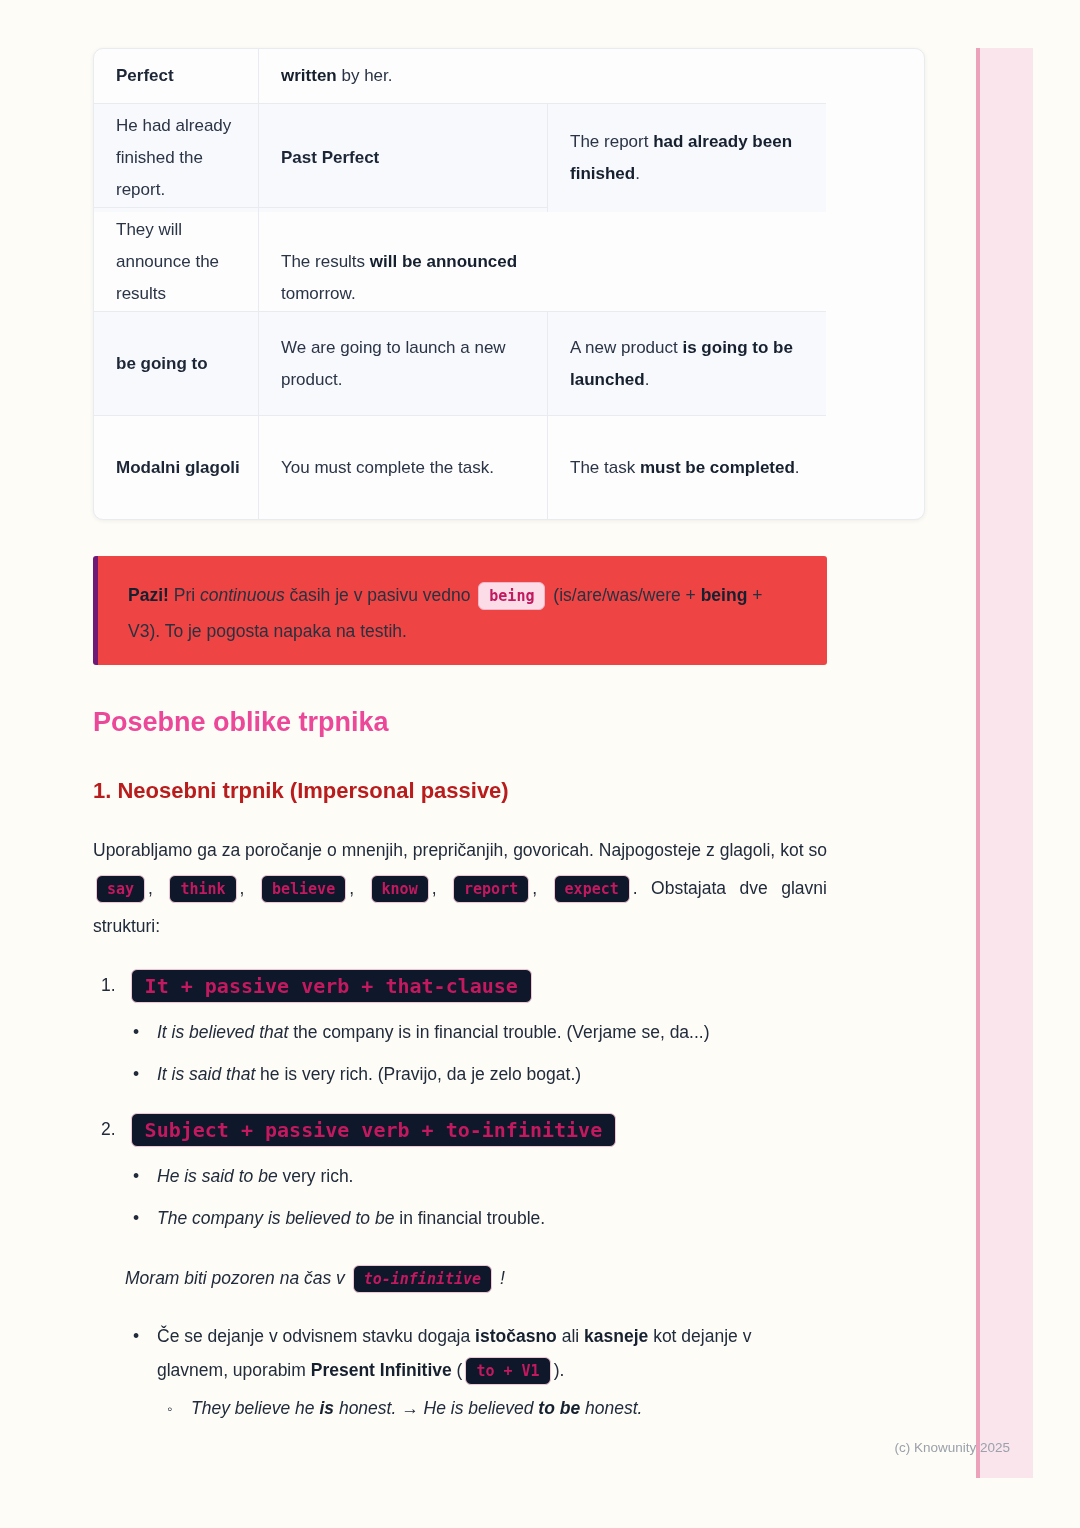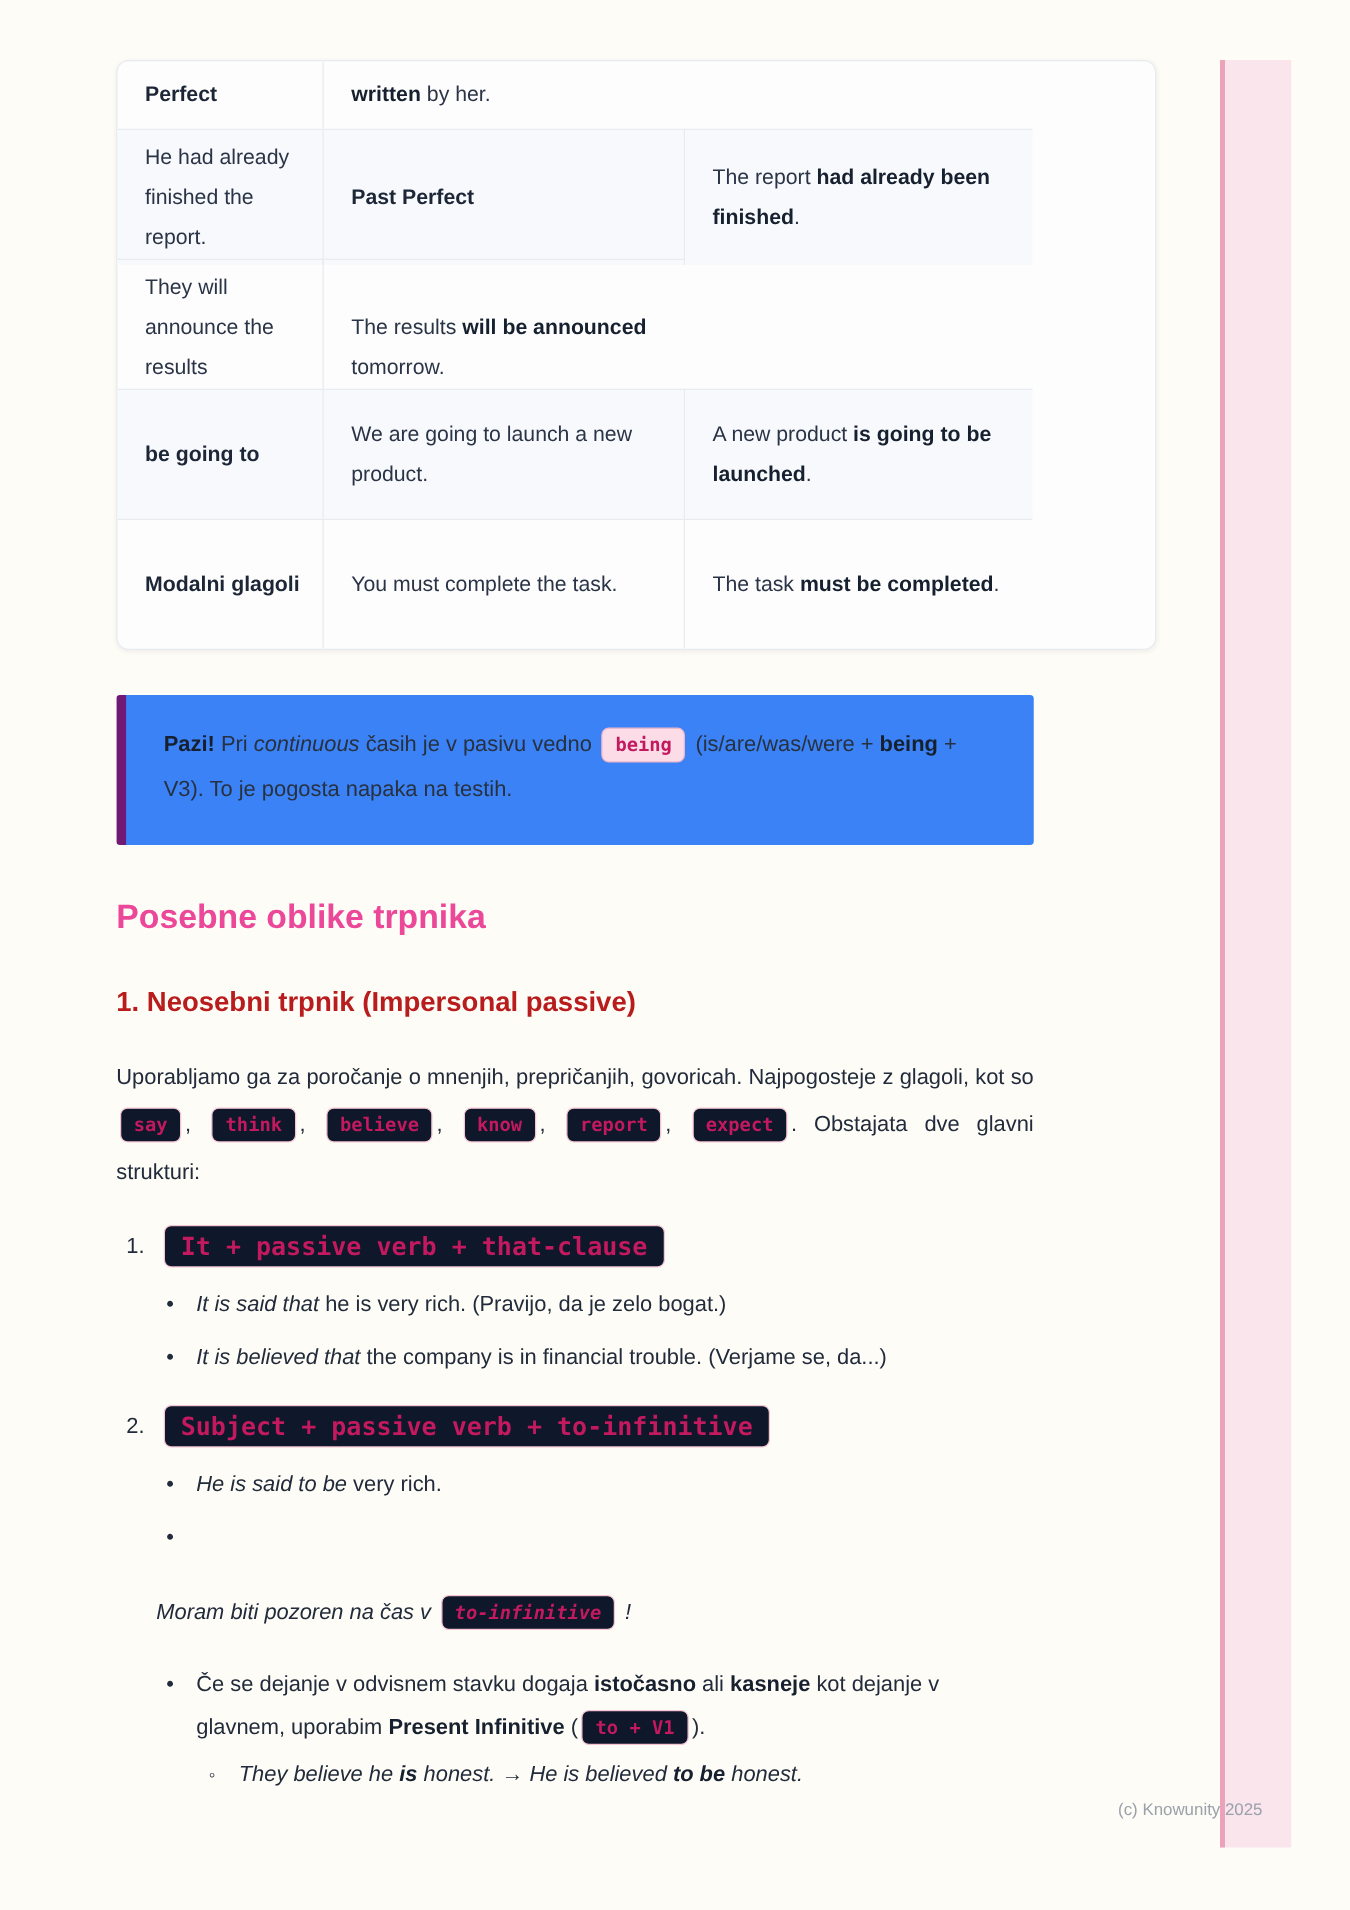--- a/index.html
+++ b/index.html
@@ -30,22 +30,22 @@
   }
   .tr:first-child .td { border-top:none; }
   .td:first-child { border-left:none; }
   .td.label { font-weight:bold; padding:0 14px 0 22px; color:#1c2636; }
   .td.body { padding:6px 24px 6px 22px; color:#2a3446; }
   .td.body .wrap { display:block; }
   b { color:#16202f; }
 
   
   .callout {
-    margin-top:36px; background:#3b82f6; border-left:8px solid #701a75;
-    border-radius:3px; padding:21px 30px 27px 30px;
+    margin-top:36px; background:#ef4444; border-left:5px solid #701a75;
+    border-radius:3px; padding:21px 30px 16px 30px;
     font-size:17.5px; line-height:36px; color:#27313f;
   }
   .it { font-style:italic; }
 
   
   .chip {
     display:inline-block;
     font-family:"DejaVu Sans Mono","Liberation Mono",monospace;
     font-weight:bold; font-size:15px; line-height:20px;
     color:#c2195f; background:#0f172a;
@@ -146,39 +146,40 @@
 
   <p class="intro"><span>Uporabljamo ga za poročanje o mnenjih, prepričanjih, govoricah. Najpogosteje z glagoli, kot so </span><span class="chip">say</span><span>, </span><span class="chip">think</span><span>, </span><span class="chip">believe</span><span>, </span><span class="chip">know</span><span>, </span><span class="chip">report</span><span>, </span><span class="chip">expect</span><span>. Obstajata dve glavni strukturi:</span></p>
 
   <div class="struct">
     <span class="num">1.</span>
     <span class="chip big">It + passive verb + that-clause</span>
   </div>
   <div class="bullets">
     <div class="bullet">
       <span class="marker"></span>
-      <span><span class="it">It is said that</span><span> he is very rich. (Pravijo, da je zelo bogat.)</span></span>
+      <span><span class="it">It is believed that</span><span> the company is in financial trouble. (Verjame se, da...)</span></span>
     </div>
     <div class="bullet">
       <span class="marker"></span>
-      <span><span class="it">It is believed that</span><span> the company is in financial trouble. (Verjame se, da...)</span></span>
+      <span><span class="it">It is said that</span><span> he is very rich. (Pravijo, da je zelo bogat.)</span></span>
     </div>
   </div>
 
   <div class="struct">
     <span class="num">2.</span>
     <span class="chip big">Subject + passive verb + to-infinitive</span>
   </div>
   <div class="bullets">
     <div class="bullet">
       <span class="marker"></span>
       <span><span class="it">He is said to be</span><span> very rich.</span></span>
     </div>
     <div class="bullet">
       <span class="marker"></span>
+      <span><span class="it">The company is believed to be</span><span> in financial trouble.</span></span>
     </div>
   </div>
 
   <div class="note">
     <span>Moram biti pozoren na čas v </span><span class="chip">to-infinitive</span><span> !</span>
   </div>
 
   <div class="tipwrap">
     <div class="tip">
       <span class="marker"></span>

